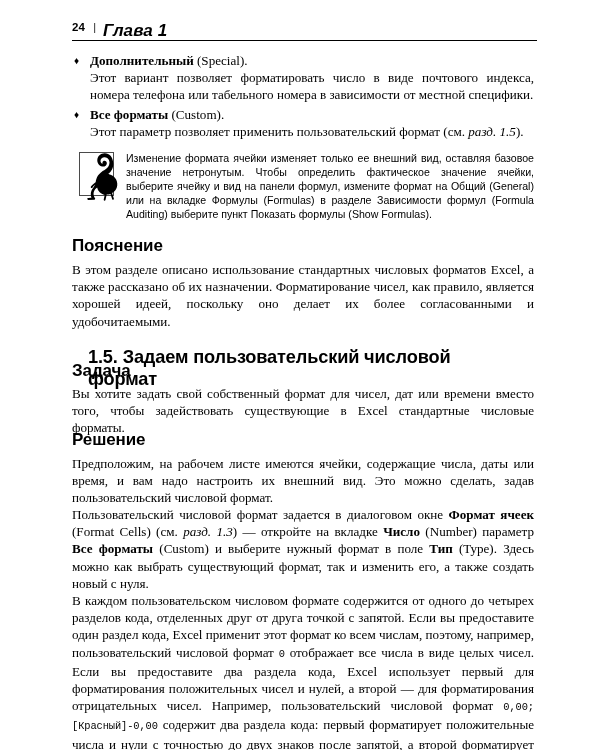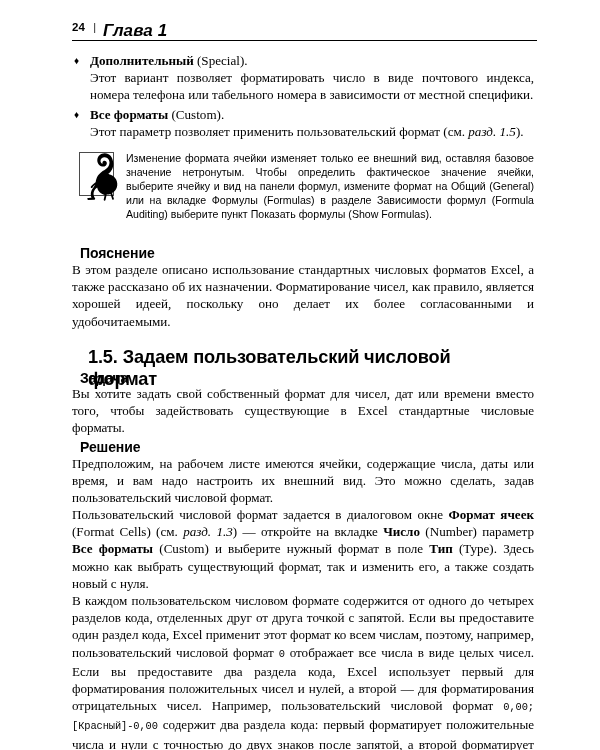--- a/index.html
+++ b/index.html
@@ -135,23 +135,23 @@
     font-family: "Liberation Sans", "DejaVu Sans", sans-serif;
     font-size: 10.6px;
     line-height: 14.1px;
     text-align: justify;
     padding-top: 1px;
   }
   .tip-text b { font-weight: normal; }
 
   
   h2.sec-a {
-    margin: 8px;
-    font-family: "Liberation Sans", "DejaVu Sans", sans-serif;
-    font-size: 14px;
+    margin: 0;
+    font-family: "Liberation Sans", "DejaVu Sans", sans-serif;
+    font-size: 17px;
     font-weight: bold;
     letter-spacing: -0.1px;
     line-height: 19px;
   }
   h1.sec-main {
     margin: 16px;
     font-family: "Liberation Sans", "DejaVu Sans", sans-serif;
     font-size: 18.2px;
     font-weight: bold;
     letter-spacing: -0.15px;

